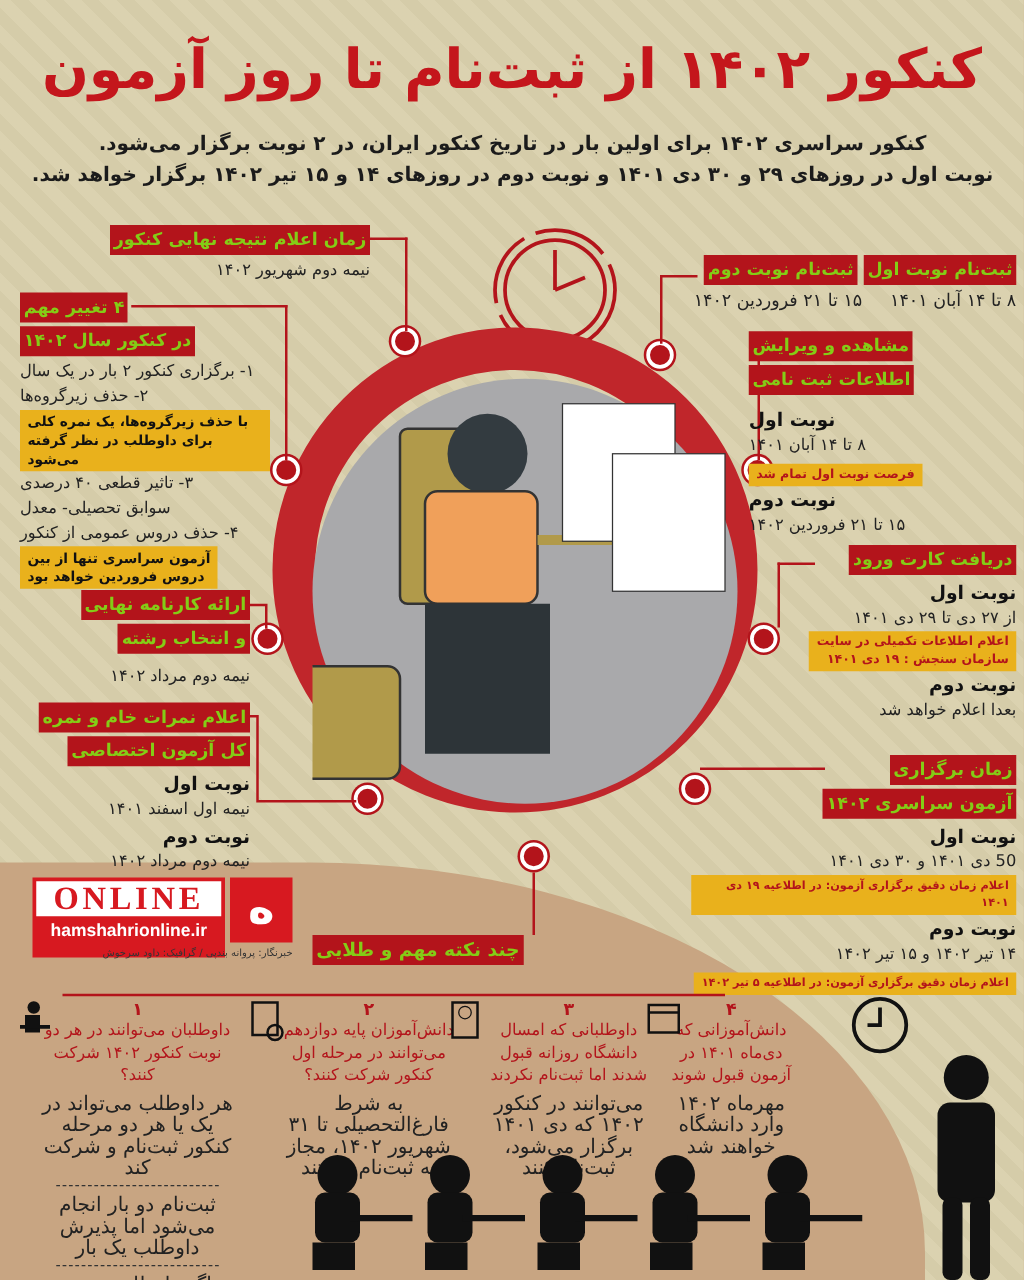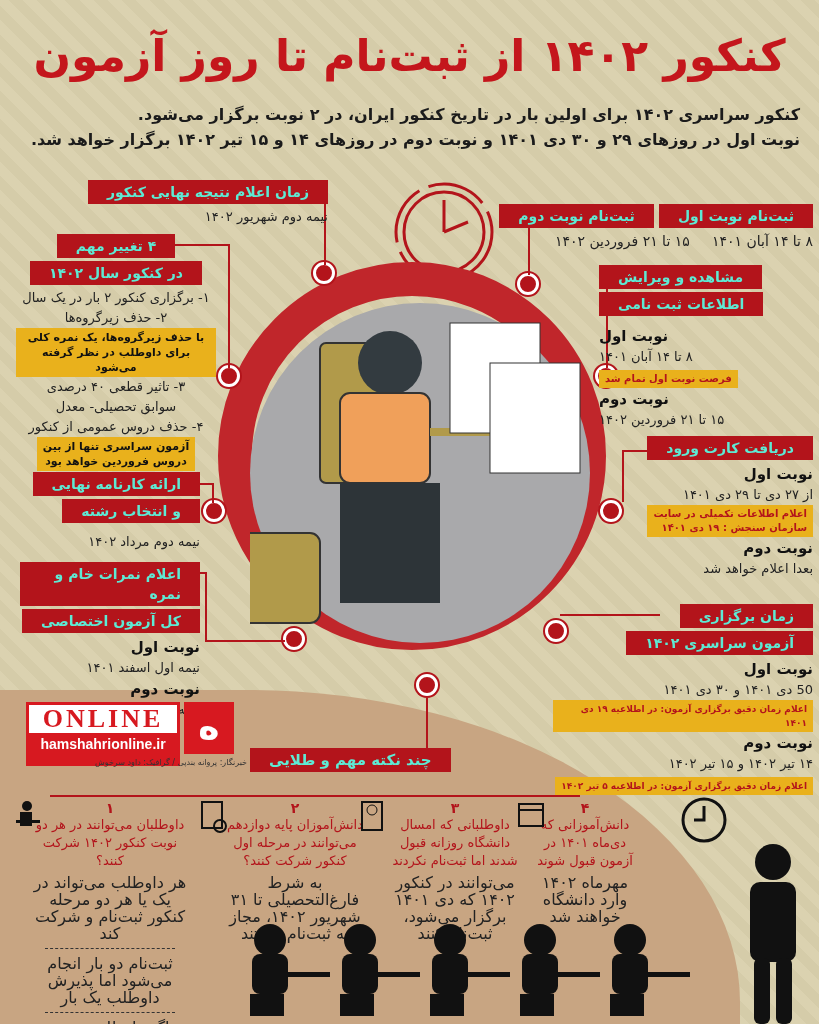--- a/index.html
+++ b/index.html
@@ -2,22 +2,22 @@
 <html><head>
 <meta charset="utf-8">
 <style>
   *{box-sizing:border-box;margin:0;padding:0}
   body{width:819px;height:1024px;overflow:hidden;background:#d9d0ac;font-family:"DejaVu Sans",sans-serif;position:relative;direction:rtl}
   .bg{position:absolute;inset:0;background:
     repeating-linear-gradient(45deg,rgba(255,255,255,0.05) 0 10px,rgba(0,0,0,0.02) 10px 20px),#d9d0ac;}
   .tan{position:absolute;left:-80px;top:690px;width:820px;height:520px;background:#c8a582;border-radius:0 60% 0 0;}
   .abs{position:absolute}
   .title{position:absolute;top:30px;left:0;width:819px;text-align:center;color:#c4161c;font-weight:bold;font-size:44px;letter-spacing:-1px}
-  .intro{position:absolute;top:102px;left:20px;width:780px;color:#1b1b1b;font-weight:bold;font-size:16px;line-height:25px}
-  .tag{display:inline-block;background:#b3141b;color:#5eead4;font-weight:bold;font-size:14px;padding:2px 19px;line-height:20px;margin-bottom:3px}
+  .intro{position:absolute;top:102px;left:20px;width:780px;text-align:center;color:#1b1b1b;font-weight:bold;font-size:16px;line-height:25px}
+  .tag{display:inline-block;background:#b3141b;color:#84cc16;font-weight:bold;font-size:14px;padding:2px 3px;line-height:20px;margin-bottom:3px}
   .txt{font-size:13px;color:#222;line-height:20px}
   .bold{font-weight:bold;font-size:15px;color:#111;line-height:22px}
   .hl{display:inline-block;background:#e9b11c;color:#b3141b;font-weight:bold;font-size:10px;padding:2px 6px;line-height:14px}
   .hl2{display:inline-block;background:#e9b11c;color:#111;font-weight:bold;font-size:11px;padding:2px 6px;line-height:15px}
   .line{position:absolute;background:#b3141b}
   .node{position:absolute;width:22px;height:22px;border-radius:50%;background:#b3141b;border:3px solid #fff;box-shadow:0 0 0 2px #b3141b}
   .ring{position:absolute;left:218px;top:262px;width:388px;height:388px;border-radius:50%;border:34px solid #c0262b}
   .grey{position:absolute;left:250px;top:303px;width:340px;height:340px;border-radius:50%;background:#a9a9ab}
   .q{position:absolute;top:800px;text-align:center;width:160px}
   .qnum{color:#b3141b;font-weight:bold;font-size:14px}
@@ -127,21 +127,21 @@
   <div class="bold">نوبت دوم</div>
   <div class="txt">۱۴ تیر ۱۴۰۲ و ۱۵ تیر ۱۴۰۲</div>
   <div><span class="hl" style="font-size:9px">اعلام زمان دقیق برگزاری آزمون: در اطلاعیه ۵ تیر ۱۴۰۲</span></div>
 </div>
 
 <div class="abs" style="left:88px;top:180px;text-align:right">
   <div><span class="tag">زمان اعلام نتیجه نهایی کنکور</span></div>
   <div class="txt">نیمه دوم شهریور ۱۴۰۲</div>
 </div>
 
-<div class="abs" style="left:16px;top:234px;width:200px;text-align:center">
+<div class="abs" style="left:16px;top:234px;width:200px;text-align:left">
   <div><span class="tag">۴ تغییر مهم</span></div>
   <div><span class="tag">در کنکور سال ۱۴۰۲</span></div>
   <div class="txt">۱- برگزاری کنکور ۲ بار در یک سال</div>
   <div class="txt">۲- حذف زیرگروه‌ها</div>
   <div class="hl2">
     <div>با حذف زیرگروه‌ها، یک نمره کلی</div>
     <div>برای داوطلب در نظر گرفته می‌شود</div>
   </div>
   <div class="txt">۳- تاثیر قطعی ۴۰ درصدی</div>
   <div class="txt">سوابق تحصیلی- معدل</div>
@@ -167,21 +167,21 @@
   <div class="txt">نیمه دوم مرداد ۱۴۰۲</div>
 </div>
 
 <div class="abs" style="left:26px;top:702px;width:208px;height:52px;direction:ltr">
   <div class="abs" style="left:0;top:0;width:154px;height:64px;background:#d71920;color:#fff;text-align:center">
     <div style="font-family:'Liberation Serif',serif;font-weight:bold;font-size:26px;line-height:28px;letter-spacing:3px;background:#fff;color:#d71920;margin:3px;">ONLINE</div>
     <div style="font-family:'Liberation Sans',sans-serif;font-weight:bold;font-size:14px">hamshahrionline.ir</div>
   </div>
   <div class="abs" style="left:158px;top:0;width:50px;height:52px;background:#d71920;color:#fff;font-size:36px;font-weight:bold;text-align:center;line-height:50px">ه</div>
 </div>
-<div class="abs" style="left:95px;top:758px;font-size:8px;color:#333">خبرنگار: پروانه بندپی / گرافیک: داود سرخوش</div>
+<div class="abs" style="left:82px;top:758px;font-size:8px;color:#333">خبرنگار: پروانه بندپی / گرافیک: داود سرخوش</div>
 
 <div class="abs" style="left:250px;top:748px">
   <span class="tag" style="font-size:15px">چند نکته مهم و طلایی</span>
 </div>
 <div class="line" style="left:50px;top:795px;width:530px;height:2px"></div>
 
 <div class="q" style="left:30px">
   <div class="qnum">۱</div>
   <div class="qt">داوطلبان می‌توانند در هر دو نوبت کنکور ۱۴۰۲ شرکت کنند؟</div>
   <div class="qa">هر داوطلب می‌تواند در یک یا هر دو مرحله کنکور ثبت‌نام و شرکت کند</div>

